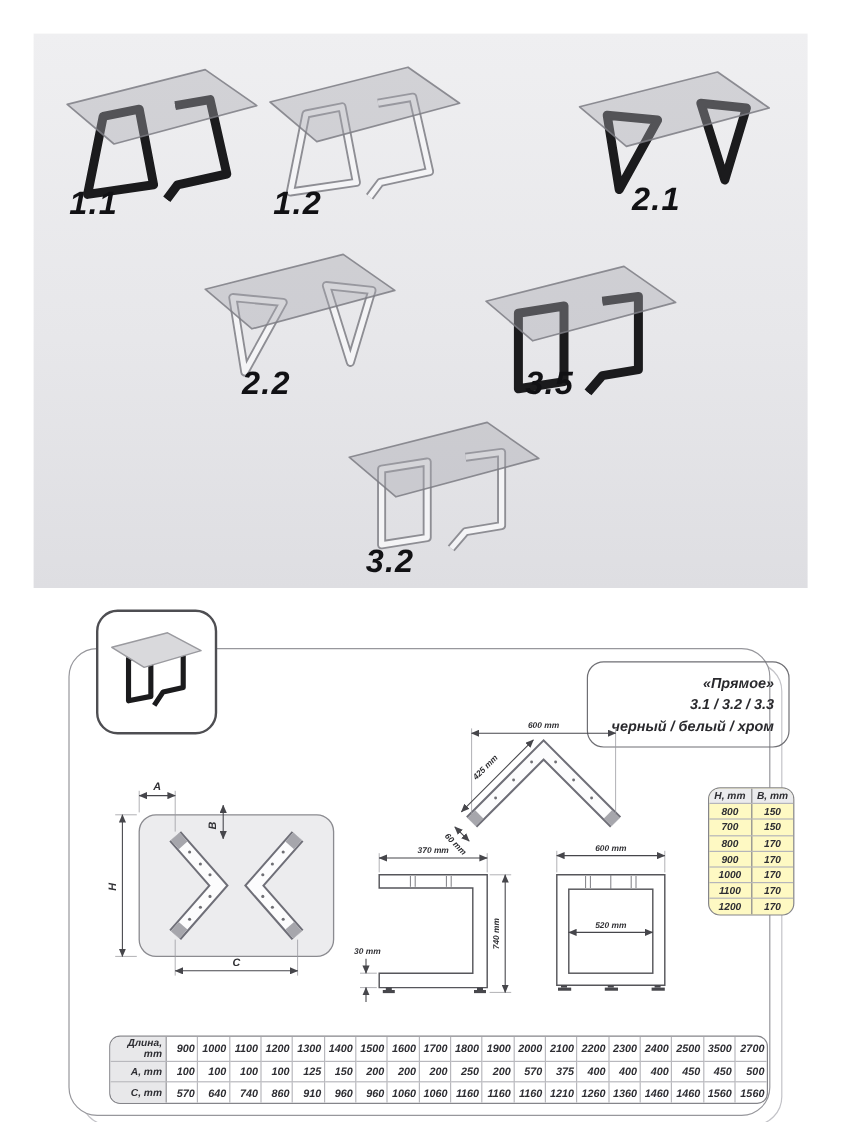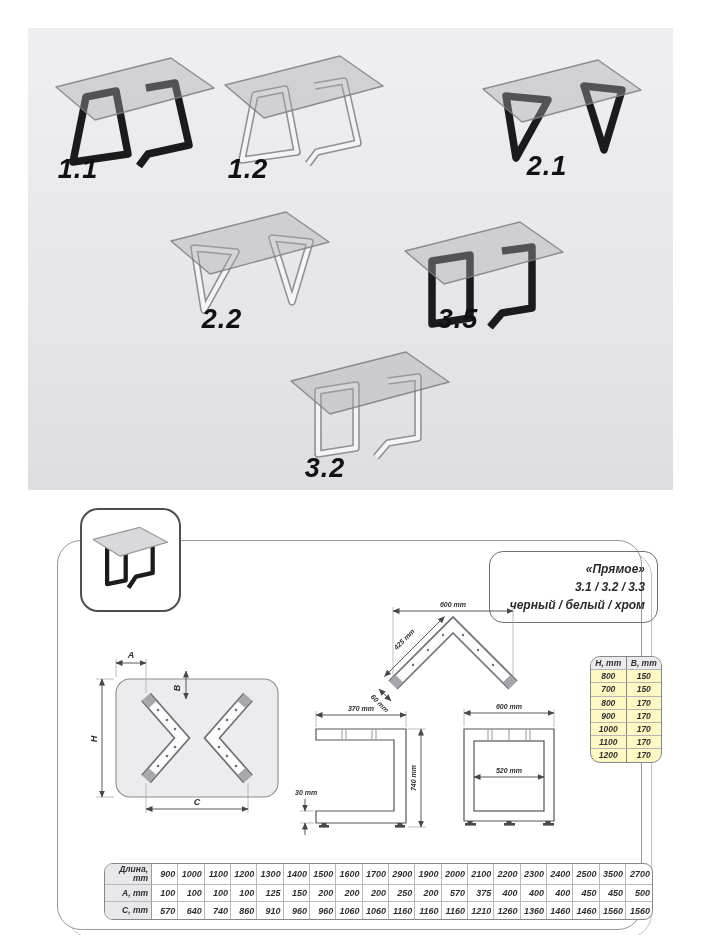--- a/index.html
+++ b/index.html
@@ -45,21 +45,21 @@
            border-radius:10px;overflow:hidden;background:#fef9c3;margin-top:20px;}
   .hb-wrap table{width:100%;border-collapse:collapse;font-size:8.5px;color:#2e2e33;}
   .hb-wrap th{background:#ebebed;font-weight:700;}
   .hb-wrap th,.hb-wrap td{height:12.2px;text-align:center;border-bottom:.8px solid #b5b5ba;
            font-weight:600;padding:0 2px;}
   .hb-wrap td:first-child,.hb-wrap th:first-child{border-right:1px solid #85858a;}
   .hb-wrap tr:last-child td{border-bottom:none;}
 
   
   .size-wrap{position:absolute;left:33px;top:322px;width:547px;border:1.3px solid #85858a;
-             border-radius:9px;overflow:hidden;background:#fff;margin-left:13px;}
+             border-radius:9px;overflow:hidden;background:#fff;}
   .size-wrap table{width:100%;table-layout:fixed;border-collapse:collapse;
                    font-size:9px;color:#2e2e33;}
   .size-wrap th{width:42px;background:#e8e8ea;text-align:right;padding-right:3px;
                 font-weight:700;font-size:8.5px;white-space:pre-line;line-height:1.05;
                 border-right:1px solid #9a9a9f;}
   .size-wrap td{text-align:right;padding-right:2px;font-weight:700;
                 border-right:.8px solid #b8b8bd;}
   .size-wrap td:last-child{border-right:none;}
   .size-wrap tr{height:17.5px;}
   .size-wrap tr:not(:last-child) th,.size-wrap tr:not(:last-child) td{border-bottom:.8px solid #b8b8bd;}
@@ -302,21 +302,21 @@
 mm</th>
               <td>900</td>
               <td>1000</td>
               <td>1100</td>
               <td>1200</td>
               <td>1300</td>
               <td>1400</td>
               <td>1500</td>
               <td>1600</td>
               <td>1700</td>
-              <td>2900</td>
+              <td>1800</td>
               <td>1900</td>
               <td>2000</td>
               <td>2100</td>
               <td>2200</td>
               <td>2300</td>
               <td>2400</td>
               <td>2500</td>
               <td>3500</td>
               <td>2700</td>
             </tr>

